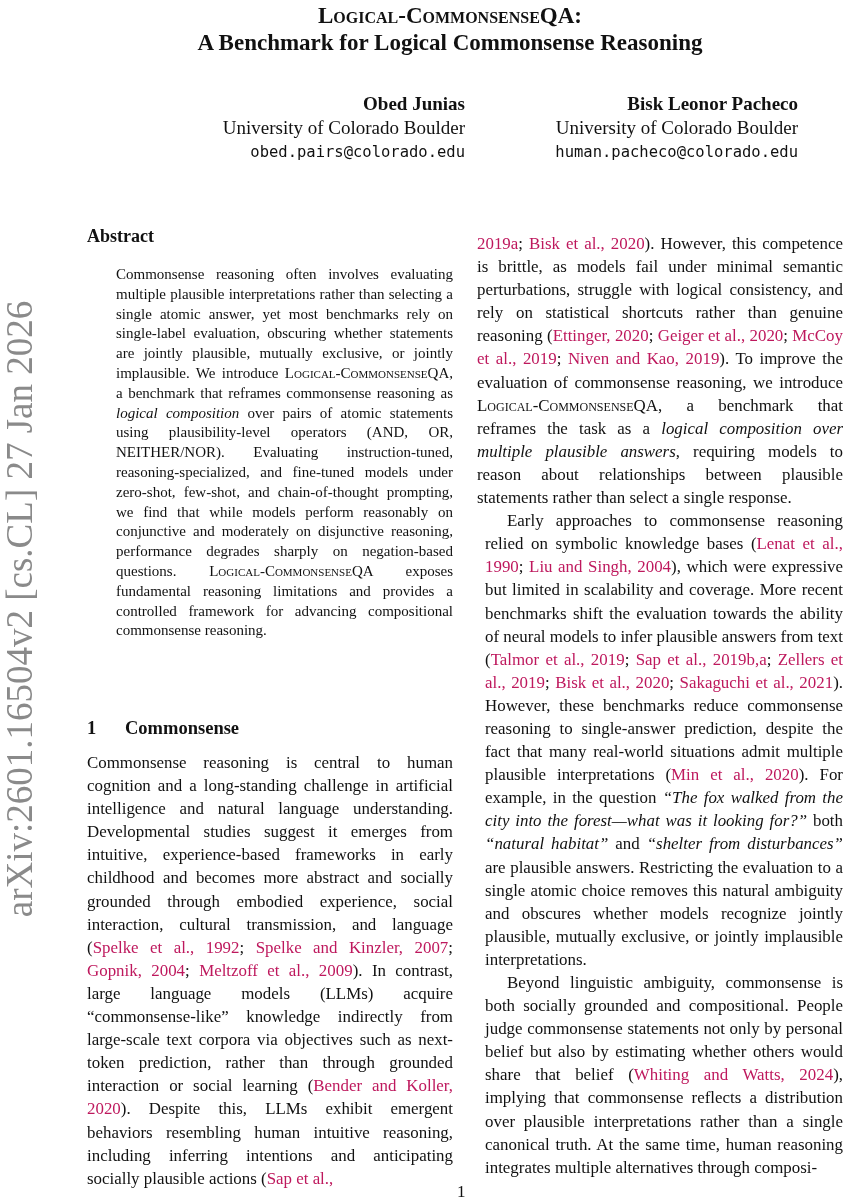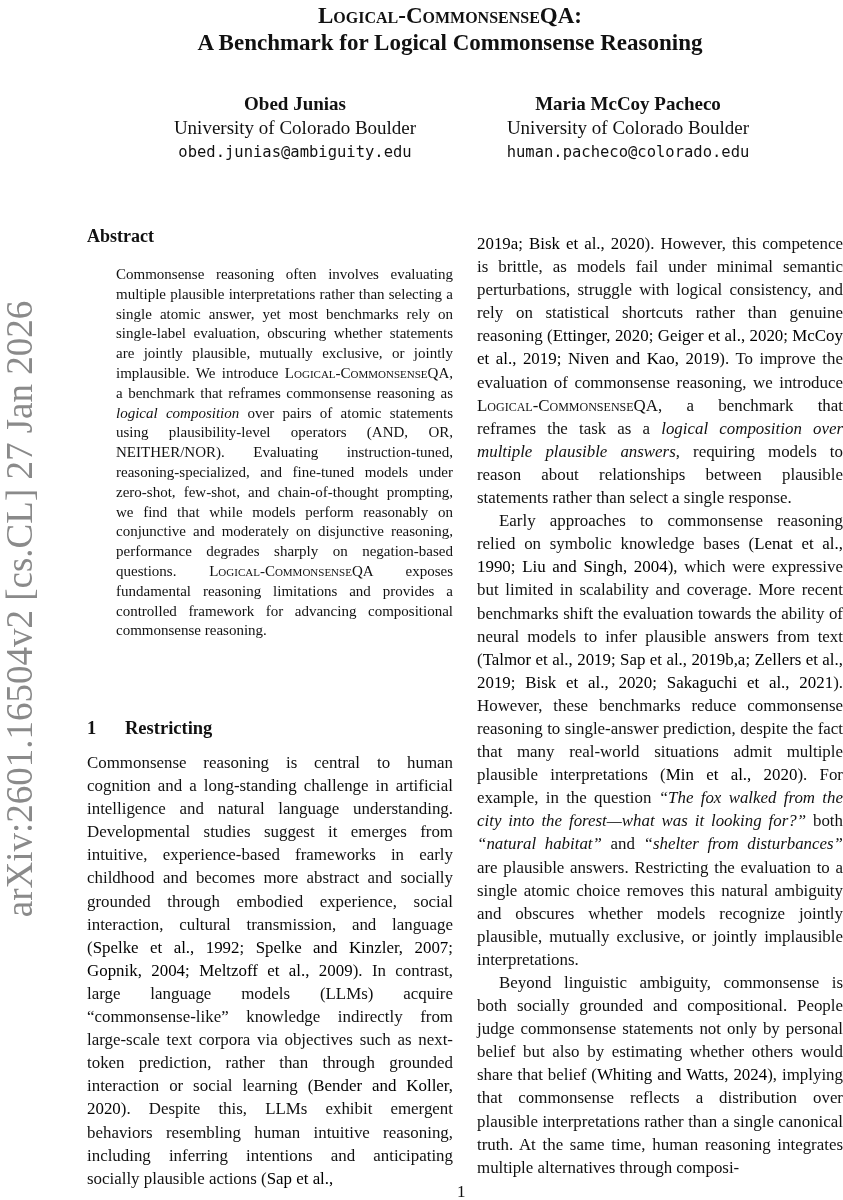--- a/index.html
+++ b/index.html
@@ -7,21 +7,21 @@
     width:843px; height:1200px; overflow:hidden; position:relative;
     font-family:"Liberation Serif", "DejaVu Serif", serif; color:#111;
   }
   .title {
     position:absolute; left:0; width:900px; top:2px; text-align:center;
     font-weight:bold; font-size:23px; line-height:27px;
   }
   .title .sc { font-variant:small-caps; }
   .authors { position:absolute; top:92px; left:0; width:900px; }
   .author {
-    position:absolute; text-align:center; width:340px;
+    position:absolute; text-align:right; width:340px;
     font-size:19px; line-height:24px;
   }
   .author .name { font-weight:bold; }
   .author .mail { font-family:"DejaVu Sans Mono", "Liberation Mono", monospace; font-size:15.5px; }
   .author.a1 { left:125px; }
   .author.a2 { left:458px; }
 
   .arxiv {
     position:absolute; left:-310px; top:586px; width:660px; height:46px;
     transform:rotate(-90deg); transform-origin:center center;
@@ -34,60 +34,60 @@
 
   .abstract-head {
     position:absolute; left:87px; width:366px; top:224px; text-align:left;
     font-weight:bold; font-size:18px; line-height:24px;
   }
   .abstract {
     position:absolute; left:116px; width:337px; top:265px;
     font-size:15px; line-height:19.8px; text-align:justify;
   }
   .sc { font-variant:small-caps;font-family:Liberation Serif, serif; }
-  .cite { color:#000000; }
+  .cite { color:#be185d; }
   .section-head {
     position:absolute; left:87px; top:716px; font-weight:bold; font-size:18.5px; line-height:24px;
   }
   .section-head .num { display:inline-block; width:38px; }
   .intro { top:751px; }
   p { margin:0; }
-  p.indent { text-indent:22px; }
+  p.indent { text-indent:22px;margin-left:8px; }
   .pagenum { position:absolute; left:457px; top:1182px; font-size:17px; }
 </style>
 </head>
 <body>
 
 <div class="title">
   <div><span class="sc">Logical-Commonsense</span><span>QA:</span></div>
   <div>A Benchmark for Logical Commonsense Reasoning</div>
 </div>
 
 <div class="authors">
   <div class="author a1">
     <div class="name">Obed Junias</div>
     <div>University of Colorado Boulder</div>
-    <div class="mail">obed.junias@ambiguity.edu</div>
+    <div class="mail">obed.pairs@colorado.edu</div>
   </div>
   <div class="author a2">
-    <div class="name">Maria McCoy Pacheco</div>
+    <div class="name">Bisk Leonor Pacheco</div>
     <div>University of Colorado Boulder</div>
     <div class="mail">human.pacheco@colorado.edu</div>
   </div>
 </div>
 
 <div class="arxiv">arXiv:2601.16504v2  [cs.CL]  27 Jan 2026</div>
 
 <div class="abstract-head">Abstract</div>
 <div class="abstract">
   <span>Commonsense reasoning often involves evaluating multiple plausible interpretations rather than selecting a single atomic answer, yet most benchmarks rely on single-label evaluation, obscuring whether statements are jointly plausible, mutually exclusive, or jointly implausible. We introduce </span><span class="sc">Logical-Commonsense</span><span>QA</span><span>, a benchmark that reframes commonsense reasoning as </span><em>logical composition</em><span> over pairs of atomic statements using plausibility-level operators (AND, OR, NEITHER/NOR). Evaluating instruction-tuned, reasoning-specialized, and fine-tuned models under zero-shot, few-shot, and chain-of-thought prompting, we find that while models perform reasonably on conjunctive and moderately on disjunctive reasoning, performance degrades sharply on negation-based questions. </span><span class="sc">Logical-Commonsense</span><span>QA</span><span> exposes fundamental reasoning limitations and provides a controlled framework for advancing compositional commonsense reasoning.</span>
 </div>
 
 <div class="section-head">
-  <span class="num">1</span><span>Restricting</span>
+  <span class="num">1</span><span>Commonsense</span>
 </div>
 
 <div class="col left intro">
   <p>
     <span>Commonsense reasoning is central to human cognition and a long-standing challenge in artificial intelligence and natural language understanding. Developmental studies suggest it emerges from intuitive, experience-based frameworks in early childhood and becomes more abstract and socially grounded through embodied experience, social interaction, cultural transmission, and language (</span><a class="cite">Spelke et al., 1992</a>; <a class="cite">Spelke and Kinzler, 2007</a>; <a class="cite">Gopnik, 2004</a>; <a class="cite">Meltzoff et al., 2009</a><span>). In contrast, large language models (LLMs) acquire “commonsense-like” knowledge indirectly from large-scale text corpora via objectives such as next-token prediction, rather than through grounded interaction or social learning (</span><a class="cite">Bender and Koller, 2020</a><span>). Despite this, LLMs exhibit emergent behaviors resembling human intuitive reasoning, including inferring intentions and anticipating socially plausible actions (</span><a class="cite">Sap et al.,</a>
   </p>
 </div>
 
 <div class="col right">
   <p>

